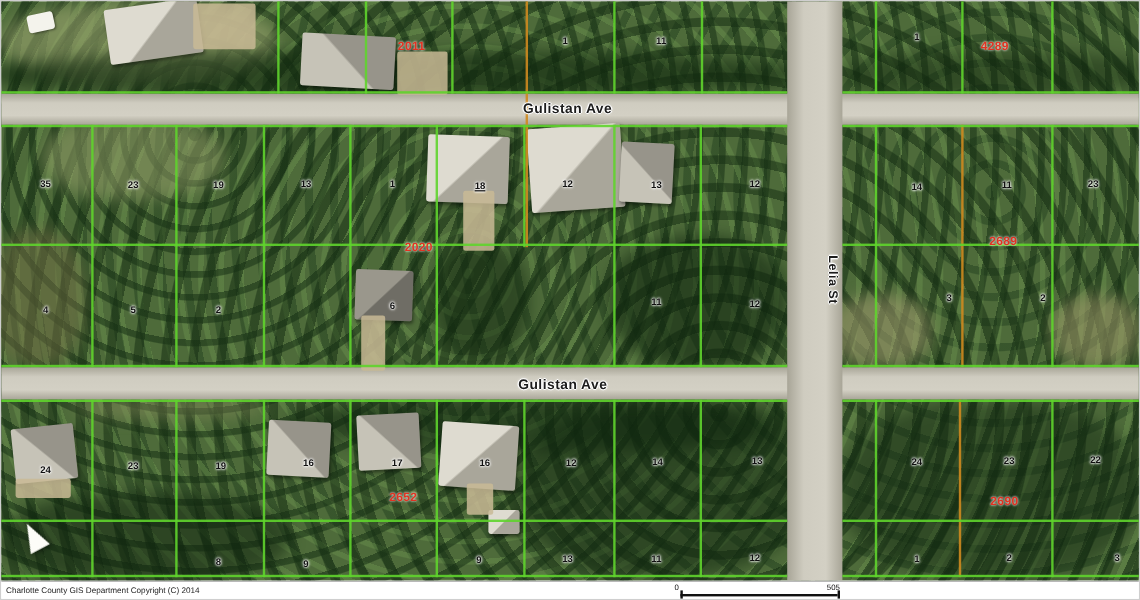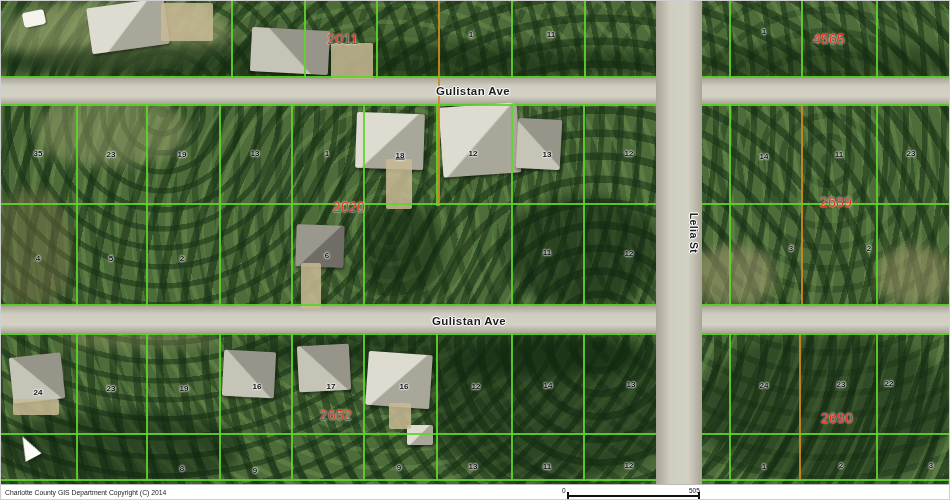--- a/index.html
+++ b/index.html
@@ -28,21 +28,21 @@
     border:2px solid var(--parcel-line);box-sizing:border-box;opacity:.93;
     background:
       radial-gradient(circle at 35% 40%, rgba(120,10,0,.55) 0 12%, rgba(0,0,0,0) 32%),
       radial-gradient(circle at 70% 72%, rgba(130,15,0,.50) 0 14%, rgba(0,0,0,0) 36%),
       var(--selected-parcel-fill);}
   #selected-parcel .num{position:absolute;left:50%;top:47%;transform:translate(-50%,-50%);
     font-weight:bold;font-size:9px;color:#0d0d0d;
     text-shadow:0 0 2px #fff,0 0 2px #fff,0 0 3px #fff;}
   .parcel-num{position:absolute;transform:translate(-50%,-50%);font-weight:bold;font-size:8px;color:#101010;
     text-shadow:0 0 2px #fff,0 0 2px #fff,0 0 3px rgba(255,255,255,.9);white-space:nowrap;}
-  .block-num{position:absolute;transform:translate(-50%,-50%);font-weight:normal;font-size:14px;
+  .block-num{position:absolute;transform:translate(-50%,-50%);font-weight:bold;font-size:10px;
     color:var(--block-label);letter-spacing:.3px;
     text-shadow:0 0 2px rgba(255,255,255,.8),0 0 2px rgba(255,255,255,.6);white-space:nowrap;}
   .street-label{position:absolute;transform:translate(-50%,-50%);font-weight:bold;font-size:11.5px;color:#1c1c1c;
     letter-spacing:.4px;white-space:nowrap;
     text-shadow:-1px 0 0 #fff,1px 0 0 #fff,0 -1px 0 #fff,0 1px 0 #fff,0 0 3px #fff;}
   .street-label.vertical{transform:translate(-50%,-50%) rotate(90deg);font-size:10.5px;}
   #north-arrow{position:absolute;left:18px;top:434px;width:0;height:0;
     border-left:9px solid rgba(0,0,0,0);border-right:9px solid rgba(0,0,0,0);
     border-bottom:24px solid #fdfdf8;transform:rotate(-28deg);
     filter:drop-shadow(1px 1px 2px rgba(0,0,0,.5));}
@@ -181,32 +181,32 @@
         <span class="parcel-num" style="left: 110px; top: 387px;">23</span>
         <span class="parcel-num" style="left: 183px; top: 387px;">19</span>
         <span class="parcel-num" style="left: 256px; top: 385px;">16</span>
         <span class="parcel-num" style="left: 330px; top: 385px;">17</span>
         <span class="parcel-num" style="left: 403px; top: 385px;">16</span>
         <span class="parcel-num" style="left: 475px; top: 385px;">12</span>
         <span class="parcel-num" style="left: 547px; top: 384px;">14</span>
         <span class="parcel-num" style="left: 630px; top: 383px;">13</span>
         <span class="parcel-num" style="left: 763px; top: 384px;">24</span>
         <span class="parcel-num" style="left: 840px; top: 383px;">23</span>
-        <span class="parcel-num" style="left: 888px; top: 382px;">22</span>
+        <span class="parcel-num" style="left: 912px; top: 382px;">22</span>
         <span class="parcel-num" style="left: 181px; top: 467px;">8</span>
         <span class="parcel-num" style="left: 254px; top: 469px;">9</span>
         <span class="parcel-num" style="left: 398px; top: 466px;">9</span>
         <span class="parcel-num" style="left: 472px; top: 465px;">13</span>
         <span class="parcel-num" style="left: 546px; top: 465px;">11</span>
         <span class="parcel-num" style="left: 628px; top: 464px;">12</span>
         <span class="parcel-num" style="left: 763px; top: 465px;">1</span>
         <span class="parcel-num" style="left: 840px; top: 464px;">2</span>
         <span class="parcel-num" style="left: 930px; top: 464px;">3</span>
         <span class="block-num" style="left: 342px; top: 38px;">2011</span>
-        <span class="block-num" style="left: 828px; top: 38px;">4565</span>
+        <span class="block-num" style="left: 828px; top: 38px;">4289</span>
         <span class="block-num" style="left: 348px; top: 206px;">2020</span>
         <span class="block-num" style="left: 835px; top: 201px;">2689</span>
         <span class="block-num" style="left: 335px; top: 414px;">2652</span>
         <span class="block-num" style="left: 836px; top: 417px;">2690</span>
         <span class="street-label" style="left: 472px; top: 90px;">Gulistan Ave</span>
         <span class="street-label" style="left: 468px; top: 320px;">Gulistan Ave</span>
         <span class="street-label vertical" style="left: 693px; top: 232px;">Lelia St</span>
       </div>
 
     <div id="white-structure"></div>

